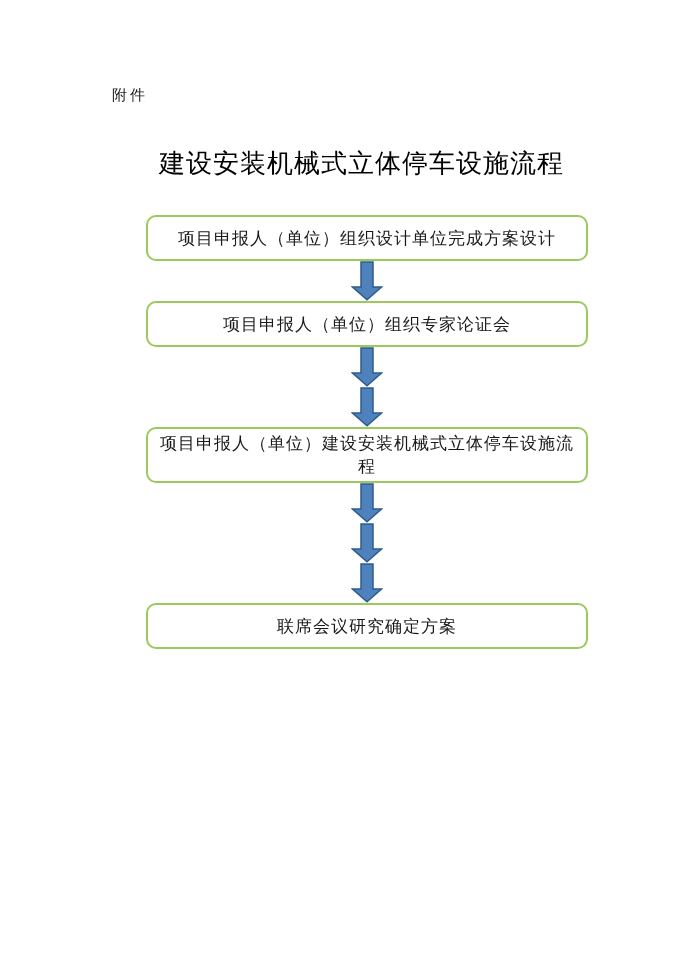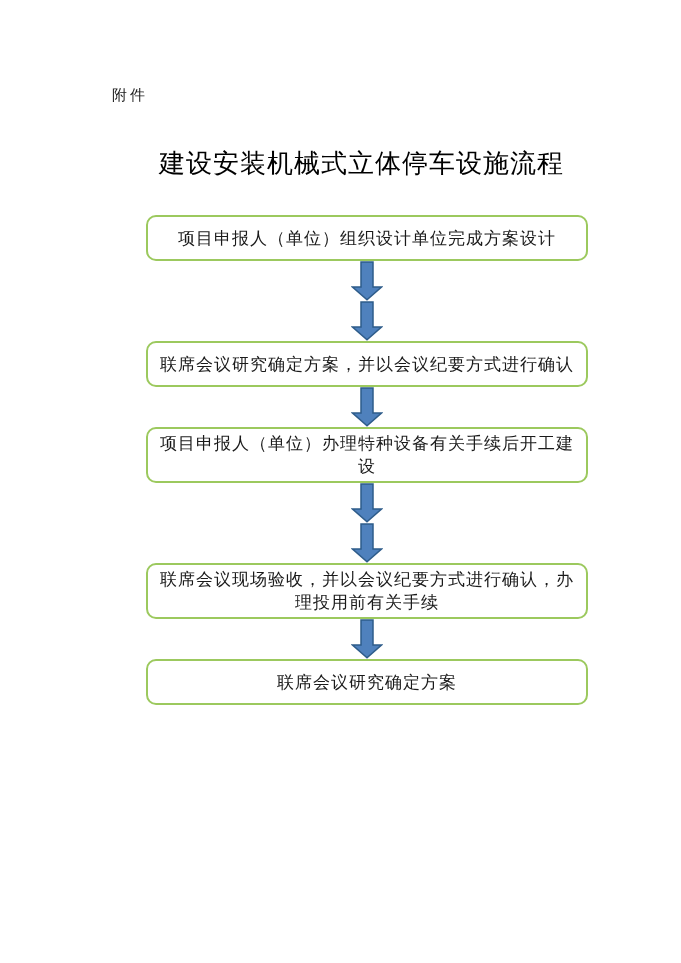--- a/index.html
+++ b/index.html
@@ -93,49 +93,46 @@
   <div class="flow">
 
     <div class="flow-box">
       <span>项目申报人（单位）组织设计单位完成方案设计</span>
     </div>
 
     <svg class="flow-arrow" viewBox="0 0 32 40" aria-hidden="true">
       <path d="M10 1 H22 V26 H30.5 L16 38.8 L1.5 26 H10 Z"></path>
     </svg>
 
-
-    <svg class="flow-arrow" viewBox="0 0 32 40" aria-hidden="true">
-      <path d="M10 1 H22 V26 H30.5 L16 38.8 L1.5 26 H10 Z"></path>
-    </svg>
-
     <div class="flow-box">
-      <span>联席会议研究确定方案，并以会议纪要方式进行确认</span>
-    </div>
-
-    <svg class="flow-arrow" viewBox="0 0 32 40" aria-hidden="true">
-      <path d="M10 1 H22 V26 H30.5 L16 38.8 L1.5 26 H10 Z"></path>
-    </svg>
-
-    <div class="flow-box">
-      <span>项目申报人（单位）办理特种设备有关手续后开工建设</span>
+      <span>项目申报人（单位）组织专家论证会</span>
     </div>
 
     <svg class="flow-arrow" viewBox="0 0 32 40" aria-hidden="true">
       <path d="M10 1 H22 V26 H30.5 L16 38.8 L1.5 26 H10 Z"></path>
     </svg>
 
 
     <svg class="flow-arrow" viewBox="0 0 32 40" aria-hidden="true">
       <path d="M10 1 H22 V26 H30.5 L16 38.8 L1.5 26 H10 Z"></path>
     </svg>
 
     <div class="flow-box">
-      <span>联席会议现场验收，并以会议纪要方式进行确认，办理投用前有关手续</span>
+      <span>项目申报人（单位）建设安装机械式立体停车设施流程</span>
     </div>
+
+    <svg class="flow-arrow" viewBox="0 0 32 40" aria-hidden="true">
+      <path d="M10 1 H22 V26 H30.5 L16 38.8 L1.5 26 H10 Z"></path>
+    </svg>
+
+
+    <svg class="flow-arrow" viewBox="0 0 32 40" aria-hidden="true">
+      <path d="M10 1 H22 V26 H30.5 L16 38.8 L1.5 26 H10 Z"></path>
+    </svg>
+
 
     <svg class="flow-arrow" viewBox="0 0 32 40" aria-hidden="true">
       <path d="M10 1 H22 V26 H30.5 L16 38.8 L1.5 26 H10 Z"></path>
     </svg>
 
     <div class="flow-box">
       <span>联席会议研究确定方案</span>
     </div>
 
   </div>

